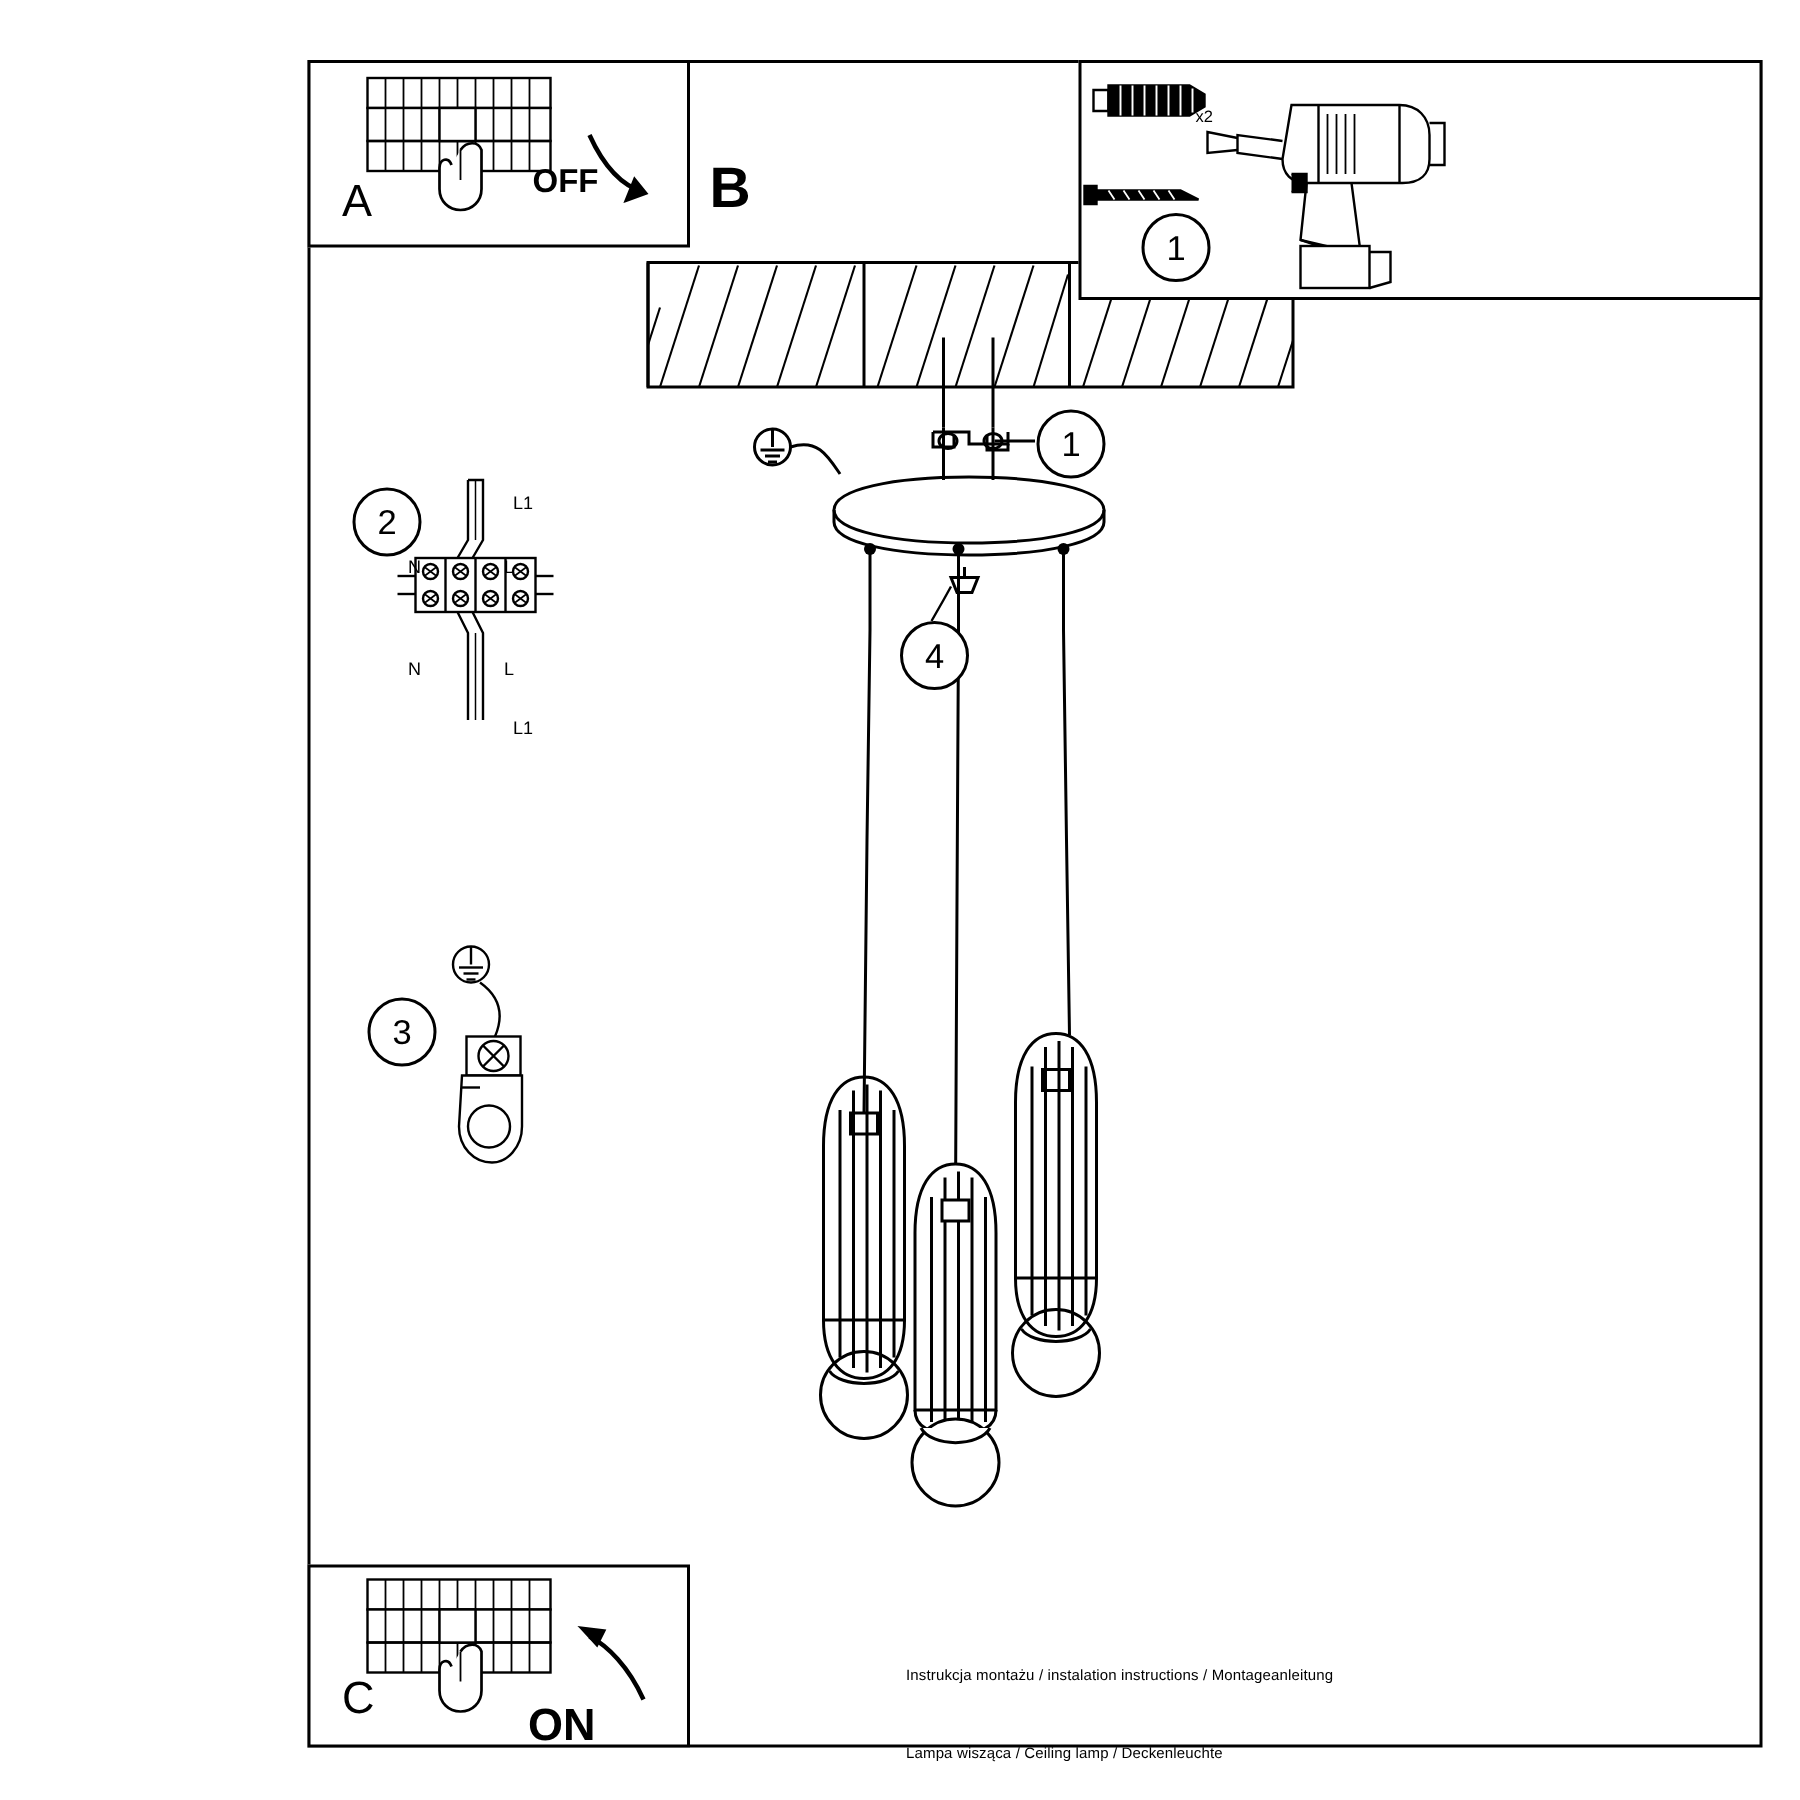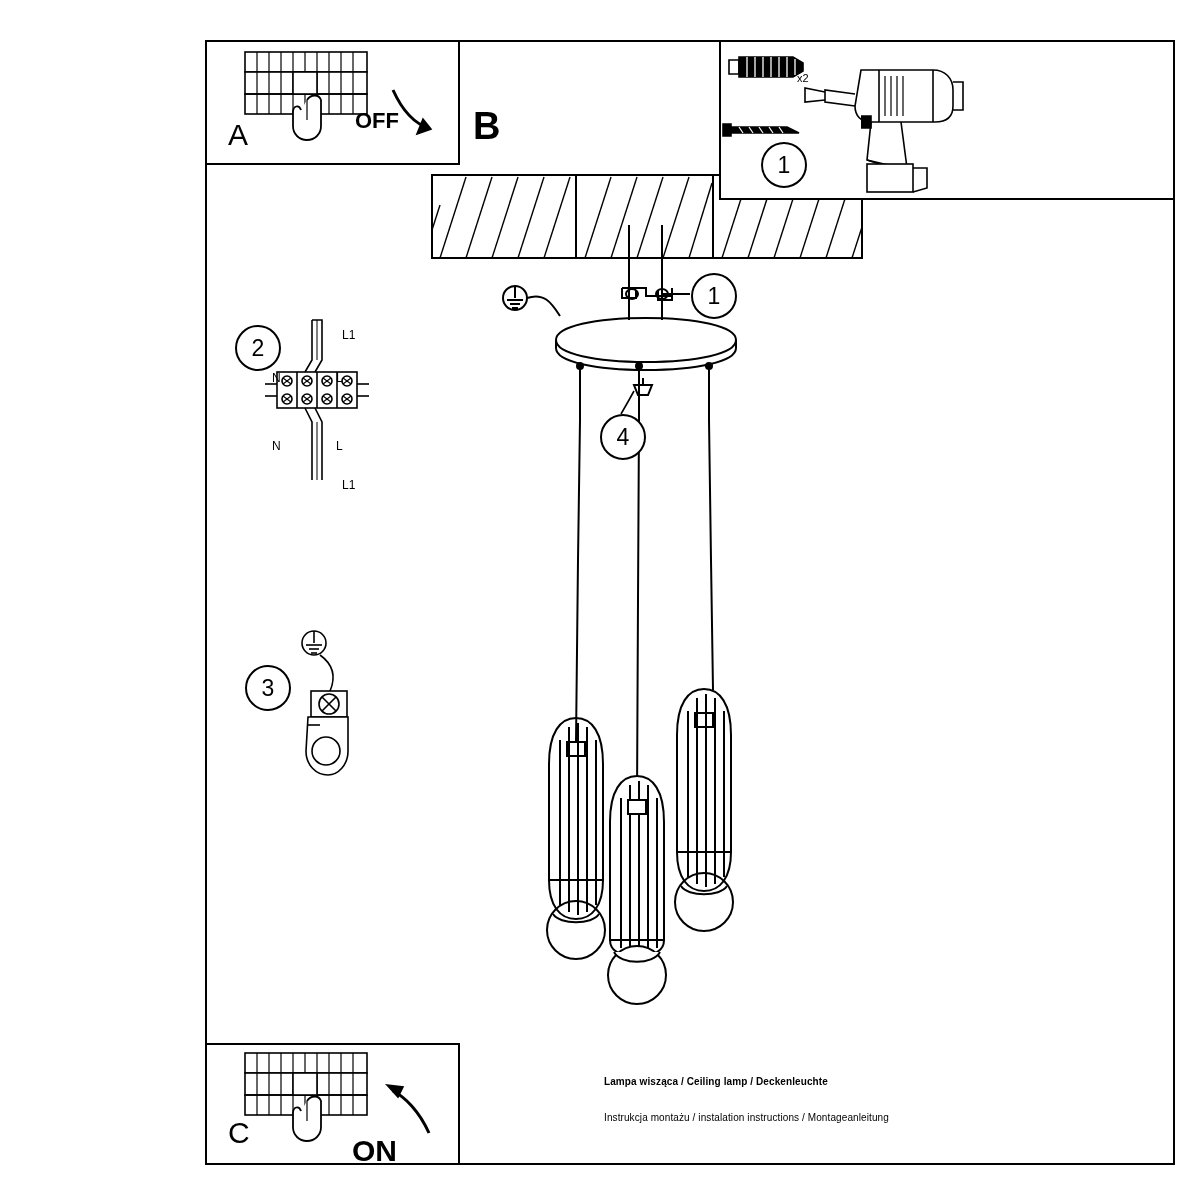--- a/index.html
+++ b/index.html
@@ -29,21 +29,21 @@
   #label-b{position:absolute;left:473px;top:105px;font-size:38px;font-weight:bold;}
   .circnum{
     position:absolute;width:42px;height:42px;border:2px solid #000;border-radius:50%;
     display:flex;align-items:center;justify-content:center;font-size:23px;background:#fff;
   }
   .tinytxt{position:absolute;font-size:11px;}
   .footer{
     position:absolute;left:604px;font-size:10px;letter-spacing:.1px;
   }
   #foot1{top:1112px;}
-  #foot2{top:1076px;font-weight:bold;}
+  #foot2{top:1164px;}
   svg{position:absolute;left:0;top:0;overflow:visible;}
 </style>
 </head>
 <body>
 
 <div id="sheet">
 
   <div class="frame"></div>
 
   <svg width="1200" height="1200">

